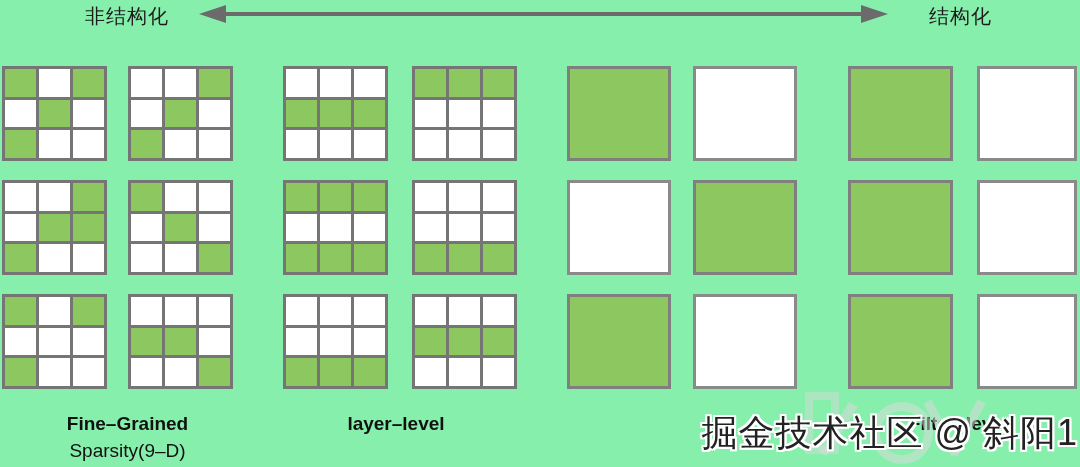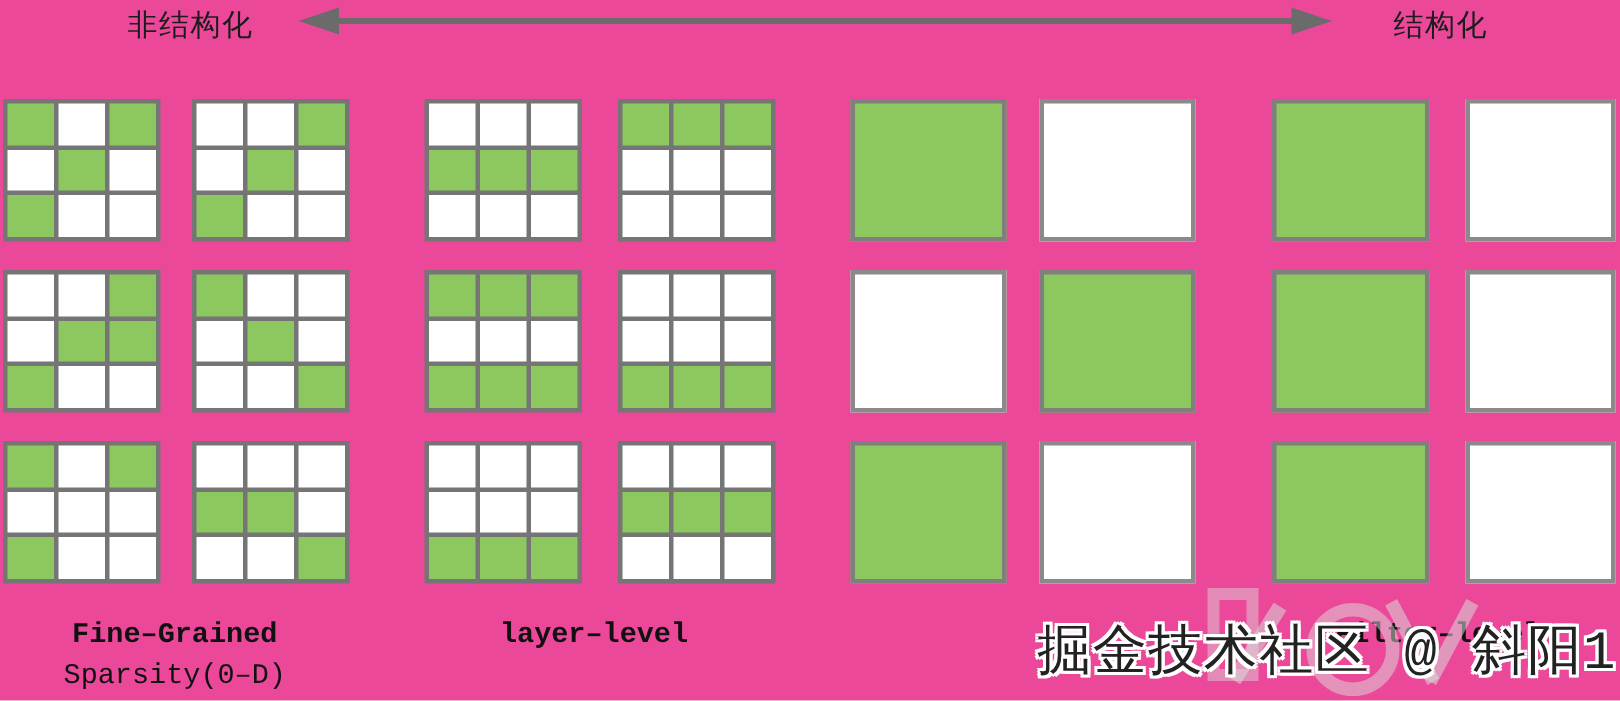--- a/index.html
+++ b/index.html
@@ -1,18 +1,18 @@
 <!DOCTYPE html>
 <html style="--green: #8CC75F; --line: #757575; --arrow: #6b6b6b; --wmcolor: #222222;"><head>
 <meta charset="utf-8">
 <style>
   html,body { margin:0; padding:0; background:#ffffff; }
   .canvas {
-    position:relative; width:1080px; height:467px; background:#ec4899;
-    font-family:Liberation Mono, monospace; overflow:hidden;
+    position:relative; width:1080px; height:467px; background:#86efac;
+    font-family:Liberation Sans, sans-serif; overflow:hidden;
   }
 
   
   .hlabel { position:absolute; top:3px; font-size:20px; font-weight:500; color:#1c1c1c; letter-spacing:1px; }
   .hlabel.left  { left:85px; }
   .hlabel.right { left:929px;text-align:center; }
   .arrow-shaft { position:absolute; left:224px; top:12px; width:640px; height:4px; background:var(--arrow,#6b6b6b); }
   .arrow-head { position:absolute; top:5px; width:0; height:0; border-top:9px solid transparent; border-bottom:9px solid transparent; }
   .arrow-head.left  { left:199px; border-right:27px solid var(--arrow,#6b6b6b); }
   .arrow-head.right { left:861px; border-left:27px solid var(--arrow,#6b6b6b); }
@@ -29,21 +29,21 @@
     display:grid; grid-template-columns:repeat(3,1fr); grid-template-rows:repeat(3,1fr); gap:3px;
   }
   .cell { background:#ffffff; }
   .cell.on { background:var(--green,#8CC75F); }
 
   .solid { box-sizing:border-box; border:3px solid #8a8a8a; background:#ffffff; }
   .solid.on { background:var(--green,#8CC75F); border-color:#7f7f7f; }
 
   
   .glabel { position:absolute; top:410px; text-align:center; color:#111111; }
-  .glabel.g0 { left:1px;   width:231px; }
+  .glabel.g0 { left:12px;   width:231px; }
   .glabel.g1 { left:279px; width:234px; }
   .glabel.g2 { left:567px; width:230px; }
   .glabel.g3 { left:844px; width:229px; }
   .glabel .l1 { font-size:19px; font-weight:700; line-height:27px; }
   .glabel .l2 { font-size:19px; font-weight:400; line-height:27px; }
 
   
   .faint-wm { position:absolute; right:0; bottom:0; width:275px; height:75px; pointer-events:none; }
   .faint-wm .bar { position:absolute; background:#d9d9d9; opacity:.55; }
   .faint-wm .b1 { left:28px;  top:8px; width:10px; height:58px; transform:rotate(32deg); }
@@ -218,21 +218,21 @@
       <div class="solid on"></div>
       <div class="solid"></div>
       <div class="solid on"></div>
       <div class="solid"></div>
       <div class="solid on"></div>
       <div class="solid"></div>
     </div>
 
   <div class="glabel g0">
     <div class="l1">Fine–Grained</div>
-    <div class="l2">Sparsity(0–D)</div>
+    <div class="l2">Sparsity(9–D)</div>
   </div>
   <div class="glabel g1">
     <div class="l1">layer–level</div>
   </div>
   <div class="glabel g3">
     <div class="l1">Filter–level</div>
   </div>
 
   <div class="faint-wm">
     <div class="bar b1"></div>

